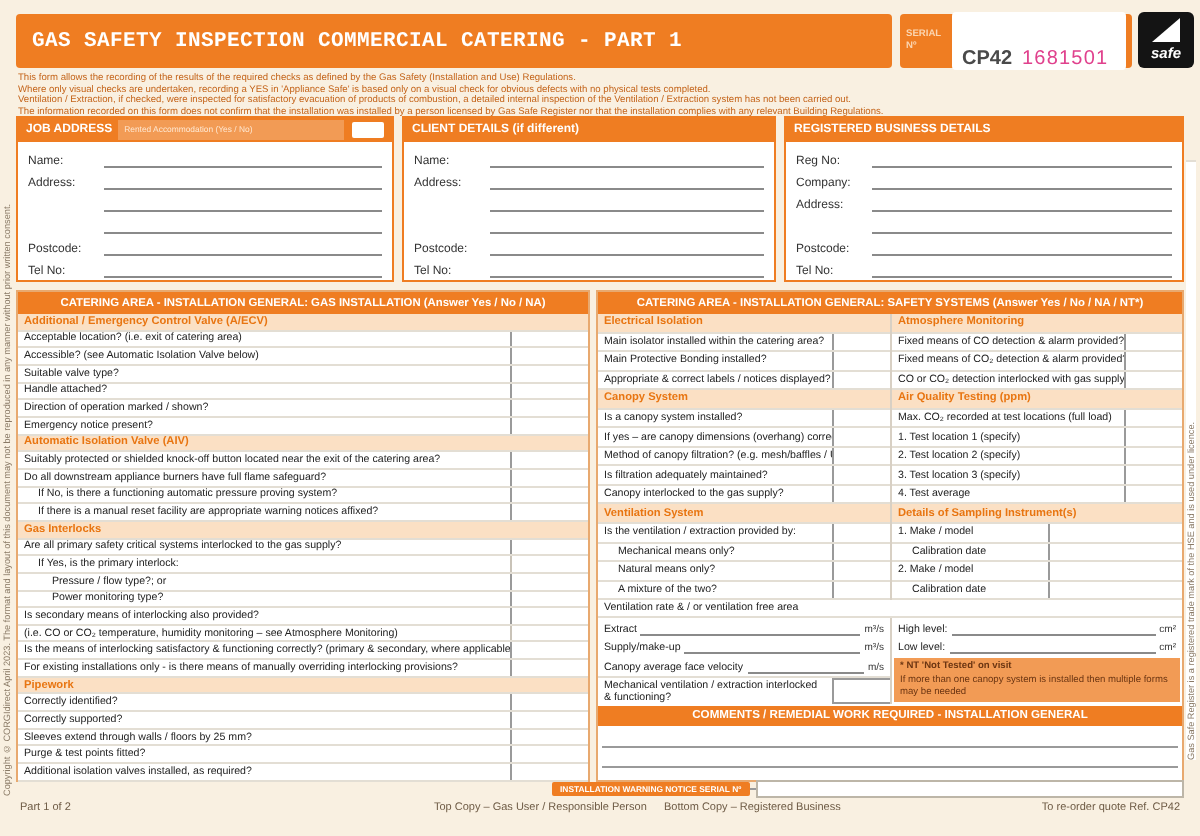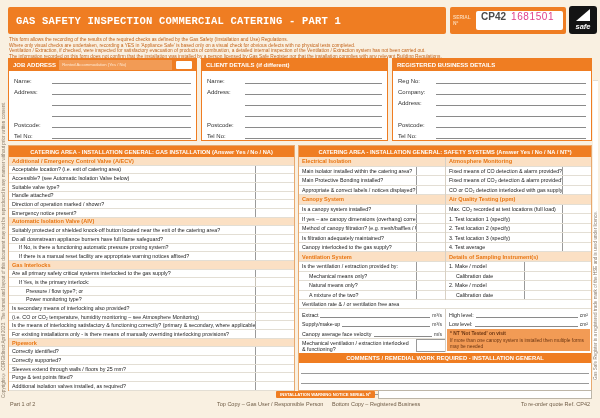--- a/index.html
+++ b/index.html
@@ -4,21 +4,21 @@
 <style>
   html,body{margin:0;padding:0;}
   body{font-family:"Liberation Sans",sans-serif;background:#e9e4d8;}
   .sheet{position:relative;width:600px;height:418px;background:#F9F0E1;overflow:hidden;}
 
   
   .hbar{position:absolute;left:8px;top:7px;width:438px;height:27px;background:#EF7D22;border-radius:2px;display:flex;align-items:center;padding-left:8px;box-sizing:border-box;font-family:Liberation Mono, monospace;}
   .hbar .title{color:#fff;font-weight:bold;font-size:10.5px;letter-spacing:.2px;white-space:nowrap;}
   .sbar{position:absolute;left:450px;top:7px;width:116px;height:27px;background:#EF7D22;border-radius:2px;display:flex;align-items:center;gap:3px;padding:0 3px;box-sizing:border-box;}
   .slabel{color:#FBD6B2;font-size:4.8px;font-weight:bold;width:20px;line-height:1.1;}
-  .sbox{flex:1;height:19px;background:#fff;border-radius:2px;display:flex;align-items:flex-start;gap:5px;padding:0 5px;}
+  .sbox{flex:1;height:29px;background:#fff;border-radius:2px;display:flex;align-items:flex-end;gap:5px;padding:0 5px;}
   .sprefix{color:#4a4a4a;font-weight:bold;font-size:10px;}
   .snum{color:#E0418D;font-size:10px;letter-spacing:.6px;}
   .logo{position:absolute;left:569px;top:6px;width:28px;height:28px;}
 
   .intro{position:absolute;left:9px;top:37px;width:560px;font-size:4.8px;line-height:1.18;color:#C4641A;}
 
   
   .vnote{position:absolute;font-size:4.6px;color:#8a7a66;writing-mode:vertical-rl;transform:rotate(180deg);white-space:nowrap;overflow:hidden;}
   .vnote.l{left:1px;top:58px;height:340px;}
   .vnote.r{left:593px;top:80px;height:300px;}

